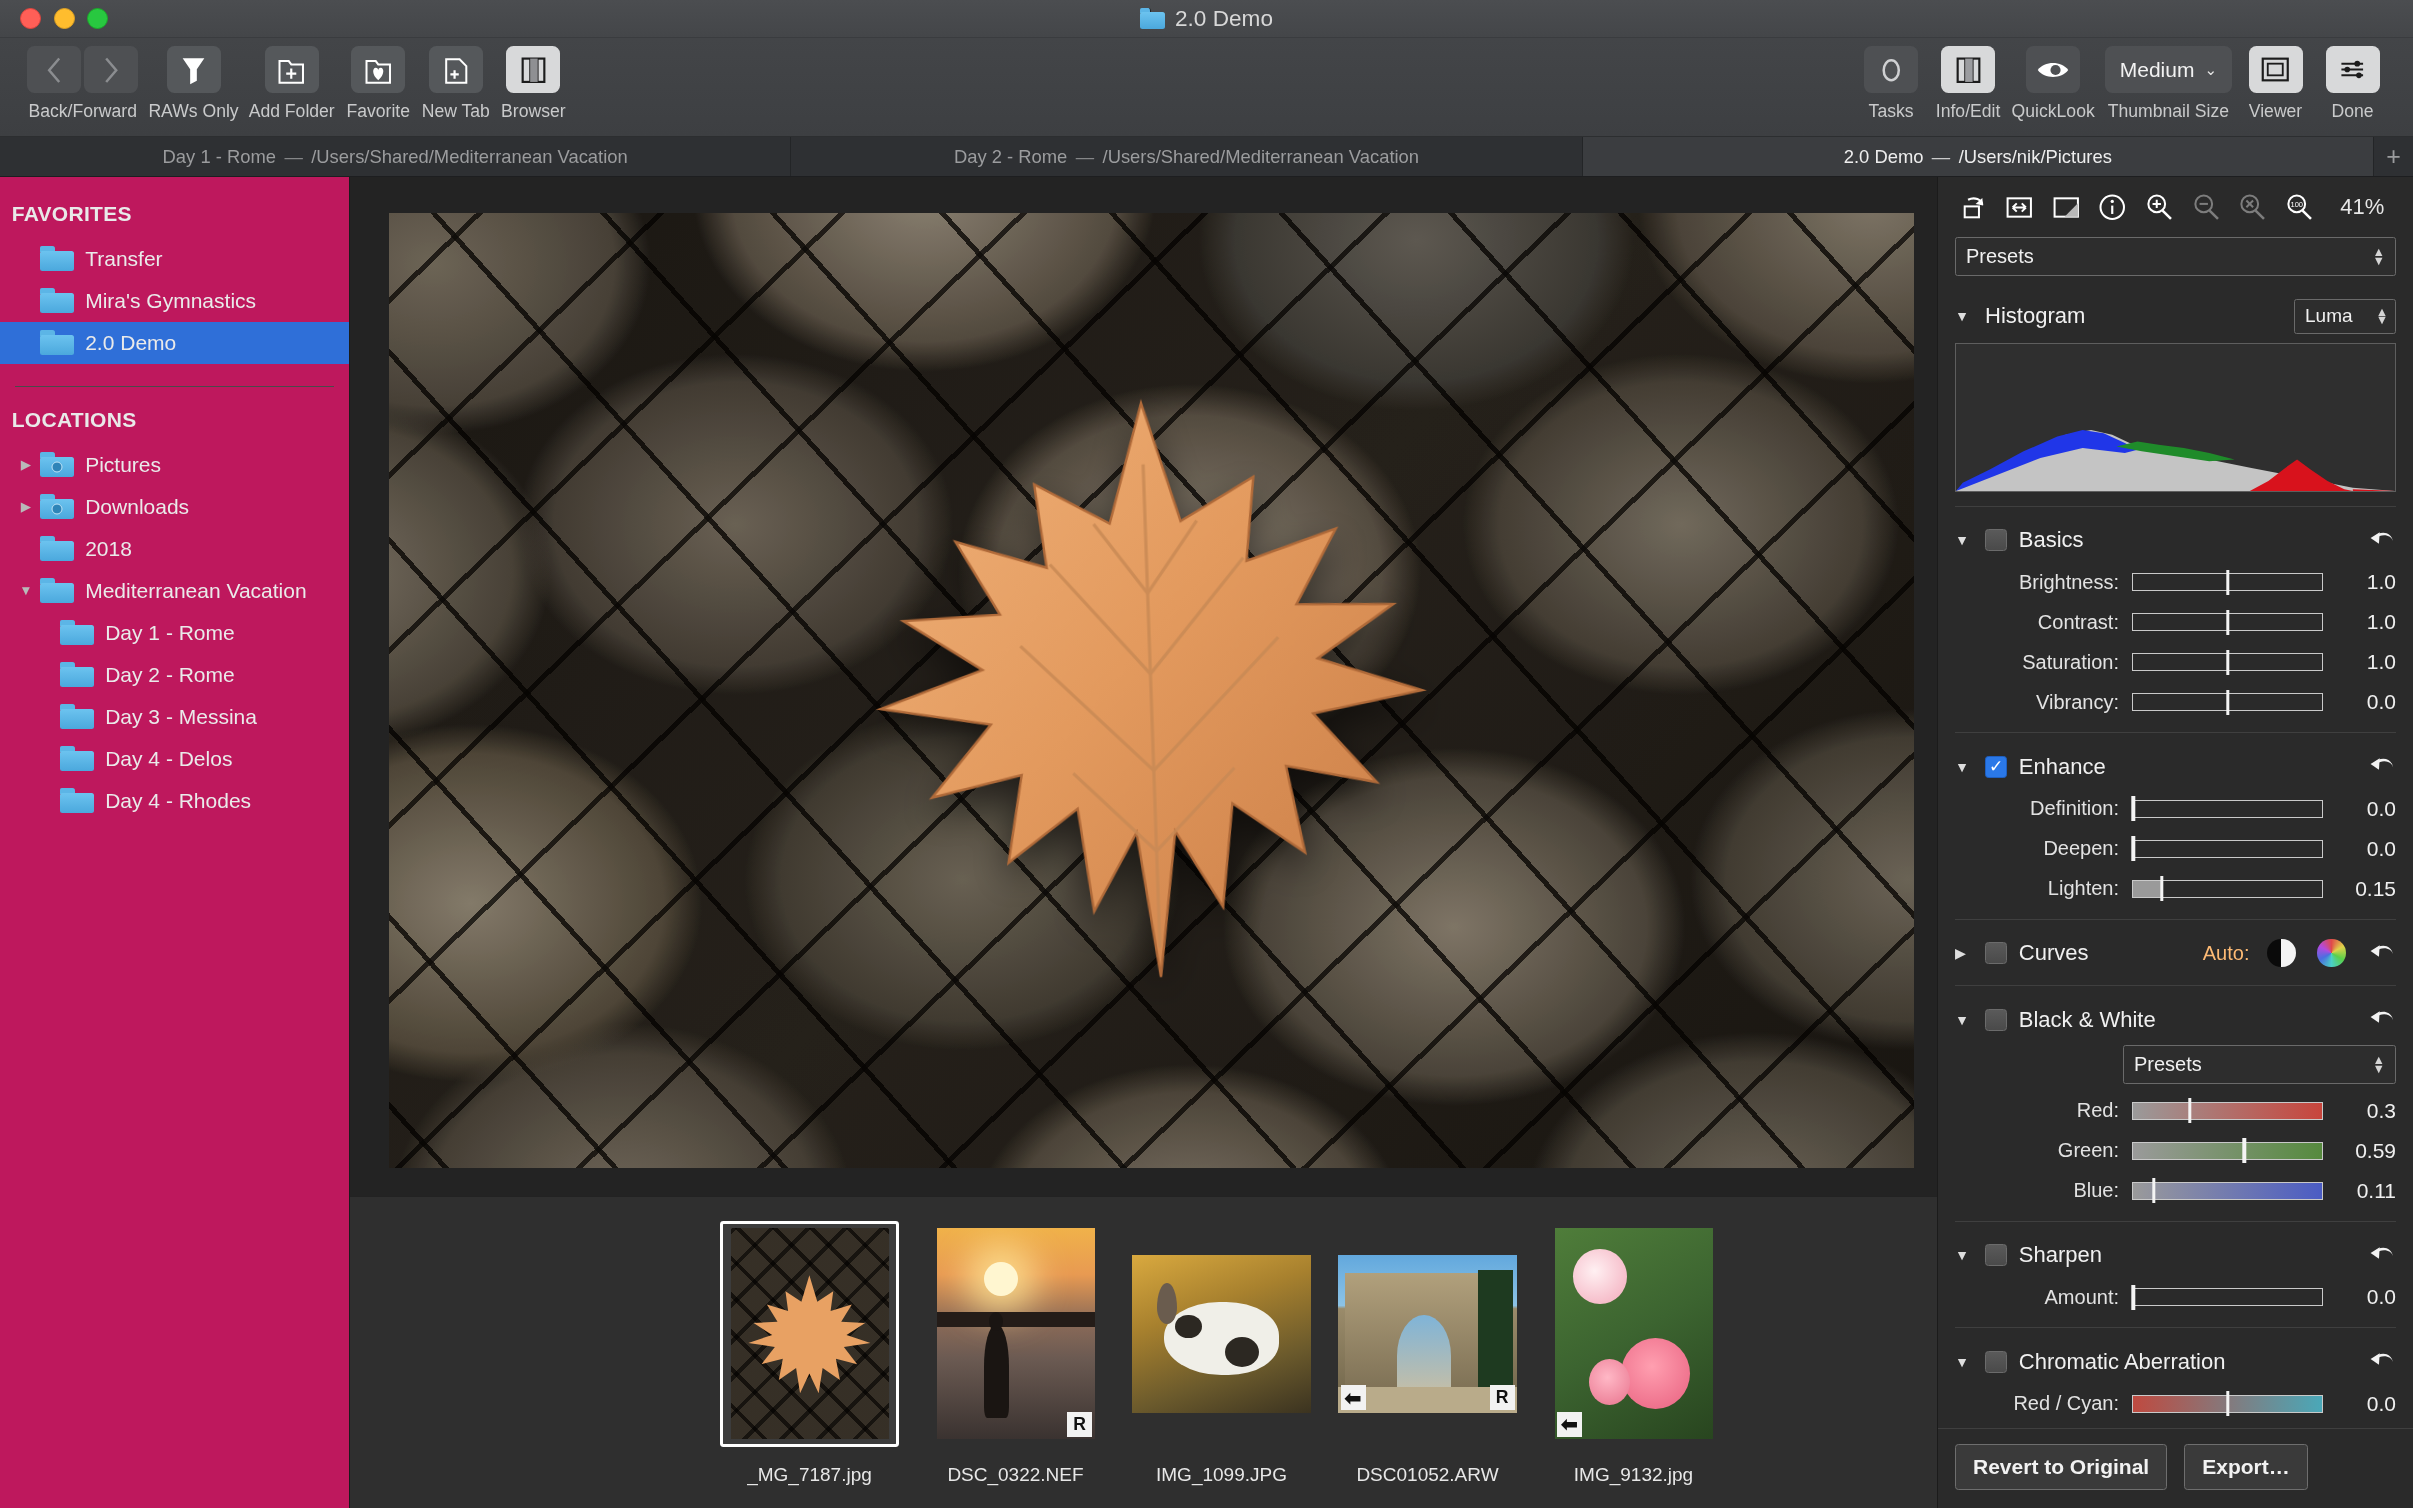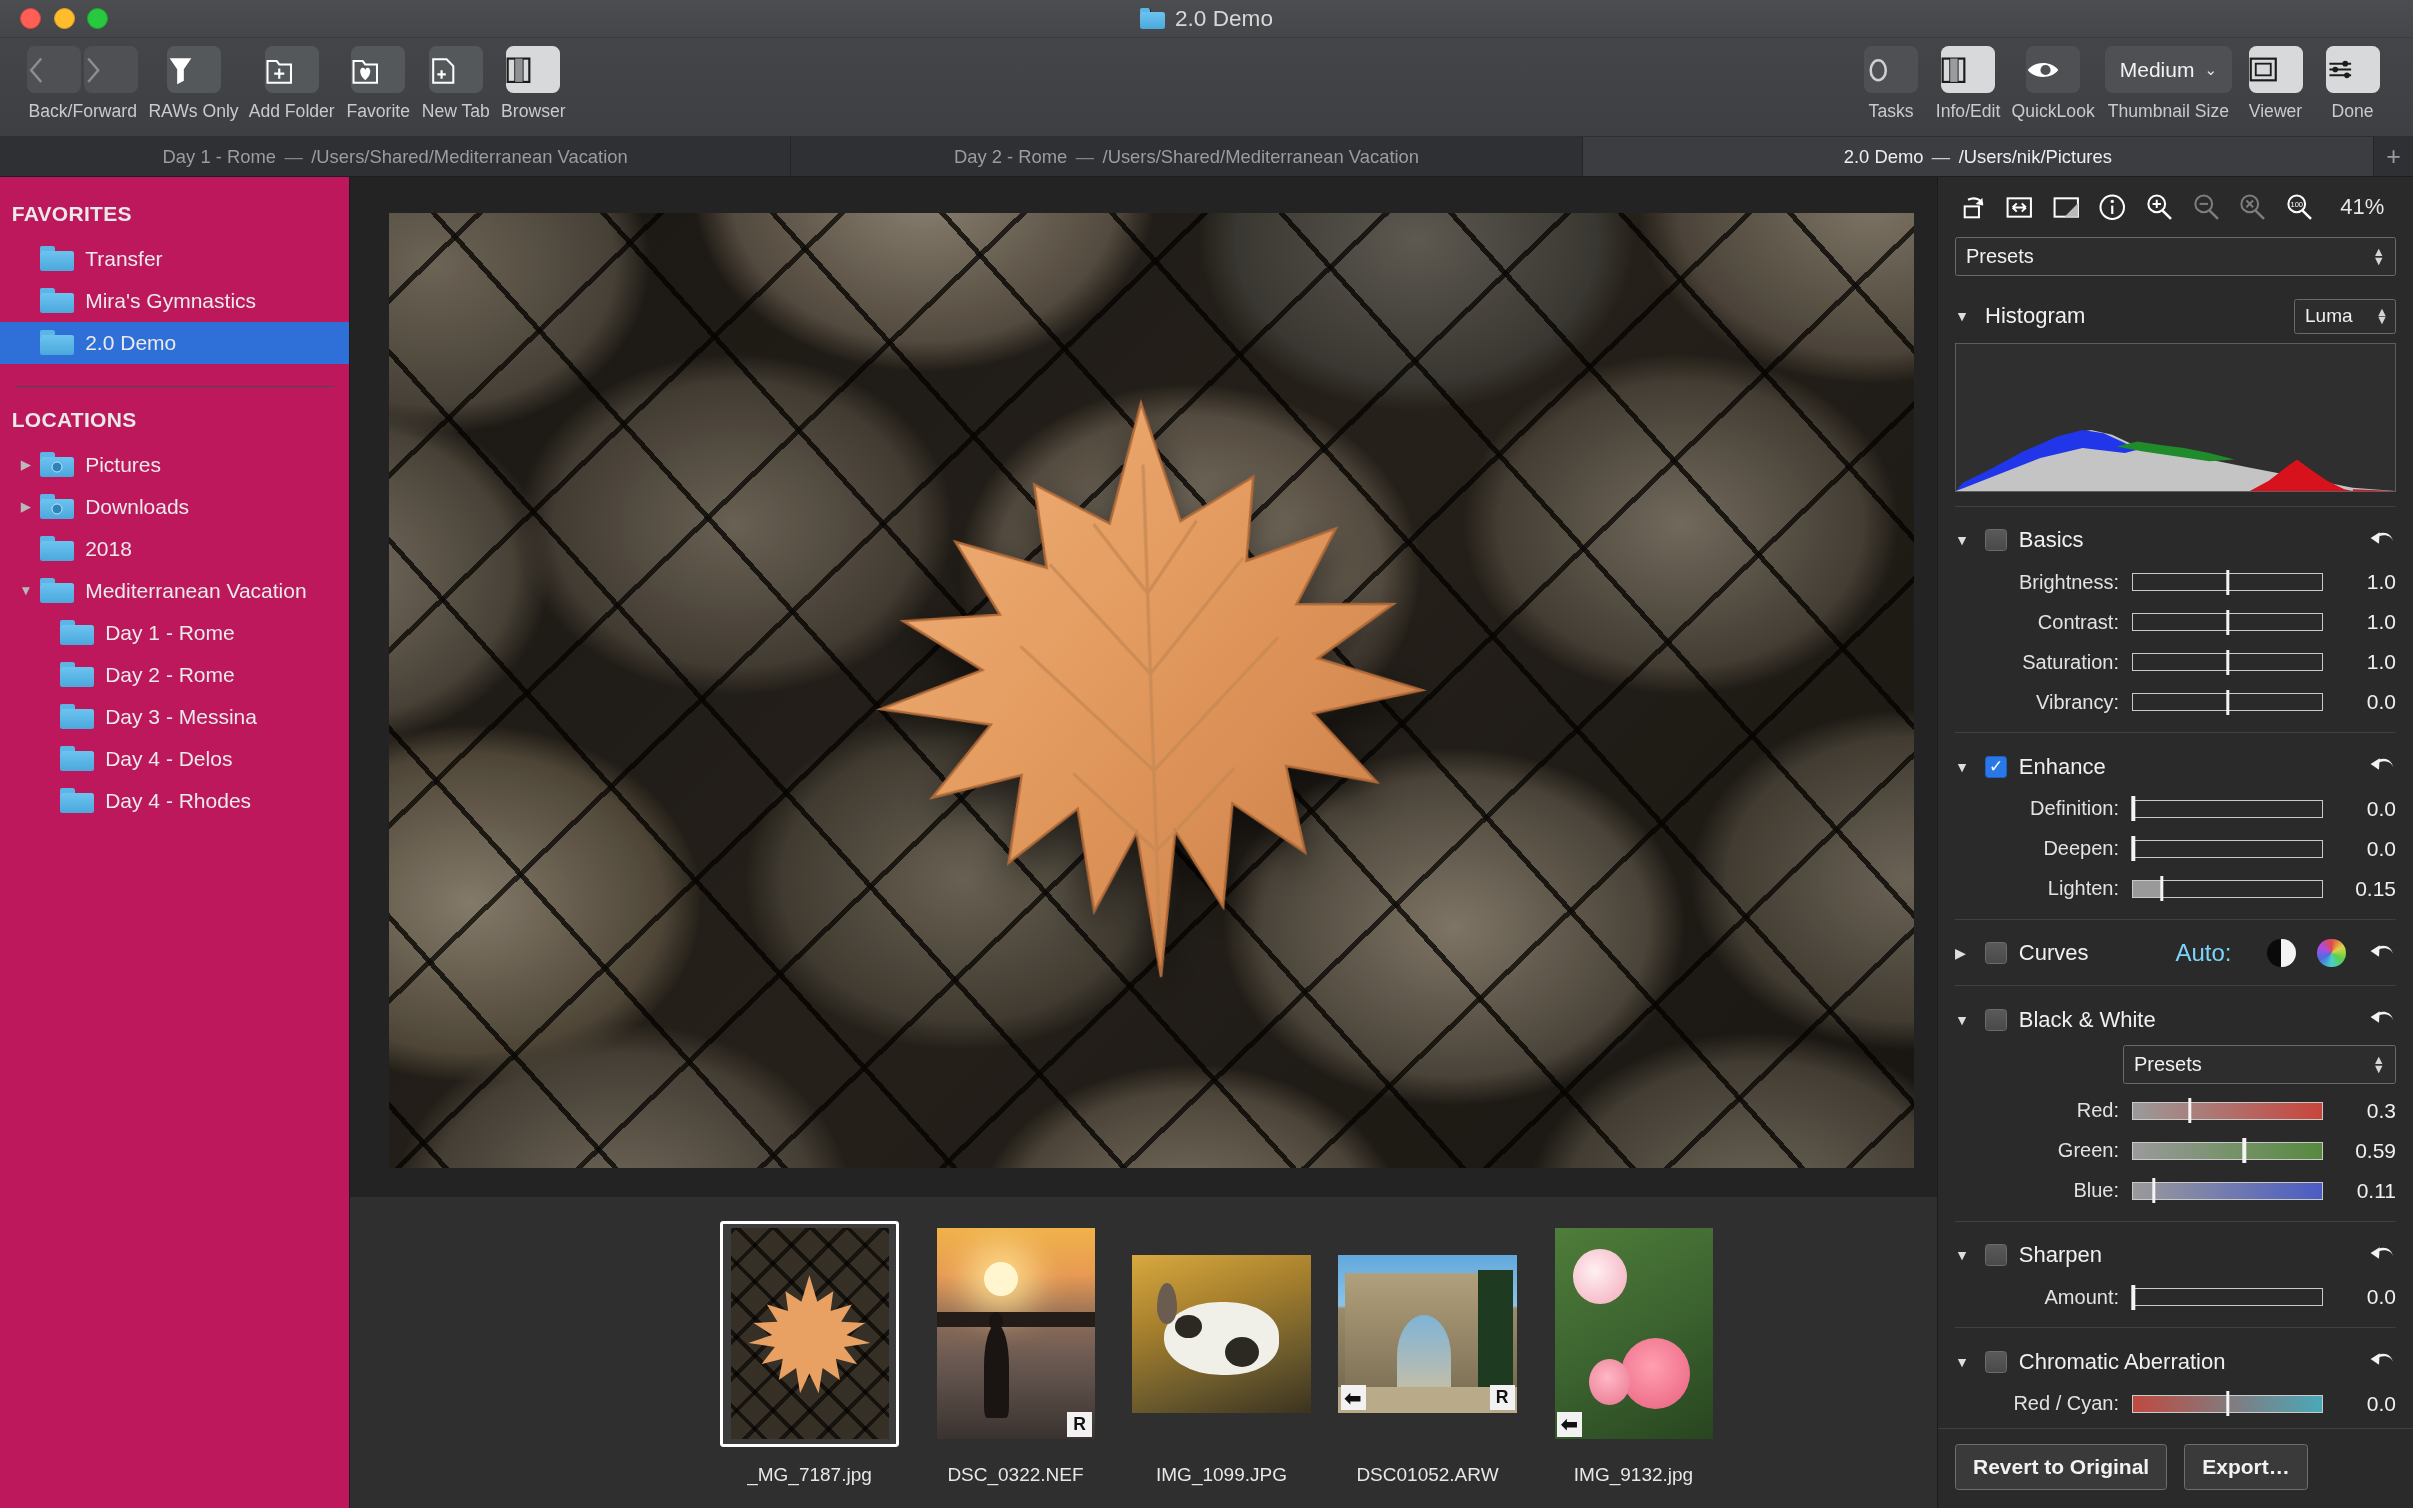--- a/index.html
+++ b/index.html
@@ -62,21 +62,21 @@
   .tb-item {
     display:flex; flex-direction:column; align-items:center;
     width:auto; min-width:77px;
     padding:0 5px;
   }
   .tb-item.pair { min-width:auto; }
   .tb-btnrow { display:flex; gap:3.4px; }
   .tb-btn {
     width:54px; height:47px; border-radius:7.5px;
     background:#55585b;
-    display:flex; align-items:center; justify-content:space-between;
+    display:flex; align-items:center; justify-content:center;
   }
   .tb-btn.light { background:#d8d9da; }
   .tb-btn.dim { background:#4e5053; }
   .tb-btn.wide { width:auto; padding:0 15px; }
   .tb-label {
     color:#c9cacb; font-size:17.6px; margin-top:7.5px; white-space:nowrap;
   }
   .seg-label { color:#f2f2f2; font-size:21px; margin-right:10px; }
   .seg-caret { color:#eaeaea; font-size:15px; }
 
@@ -285,21 +285,21 @@
   }
   .sfill { position:absolute; left:0; top:0; bottom:0; background:#9a9a9a; }
   .sgrad { position:absolute; inset:0; }
   .sthumb {
     position:absolute; top:-4.2px; bottom:-4.2px; width:3.4px;
     background:#f4f4f4; transform:translateX(-1.7px);
   }
   .sval { width:60px; text-align:right; color:#f0f0f0; font-size:21px; flex:0 0 60px; }
 
   .divider { height:0.8px; background:#3f3f3f; margin:5px 17px; }
-  .auto-lbl { color:#7dd3fc; font-size:24px; margin-right:24px; }
+  .auto-lbl { color:#fdba74; font-size:20px; margin-right:6px; }
   .swatch-bw {
     width:28.5px; height:28.5px; border-radius:50%;
     background:linear-gradient(90deg,#0a0a0a 0 50%,#f4f4f4 50% 100%);
   }
   .swatch-color {
     width:28.5px; height:28.5px; border-radius:50%;
     background:conic-gradient(#e04a4a,#e0d24a,#5ad04a,#4ad0c8,#4a6fe0,#b24ae0,#e04a4a);
   }
   .bw-presets { padding:3.4px 0 6.7px 168px; }
 

